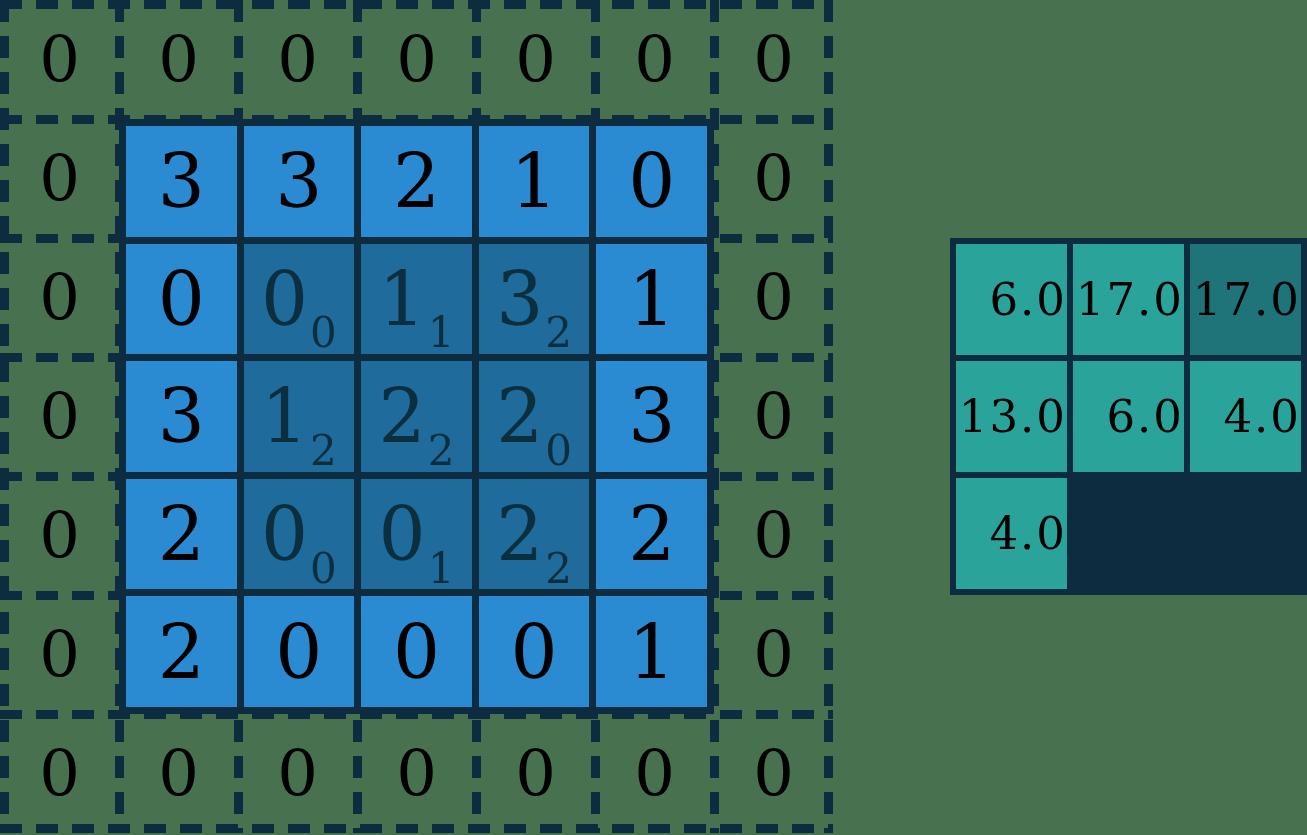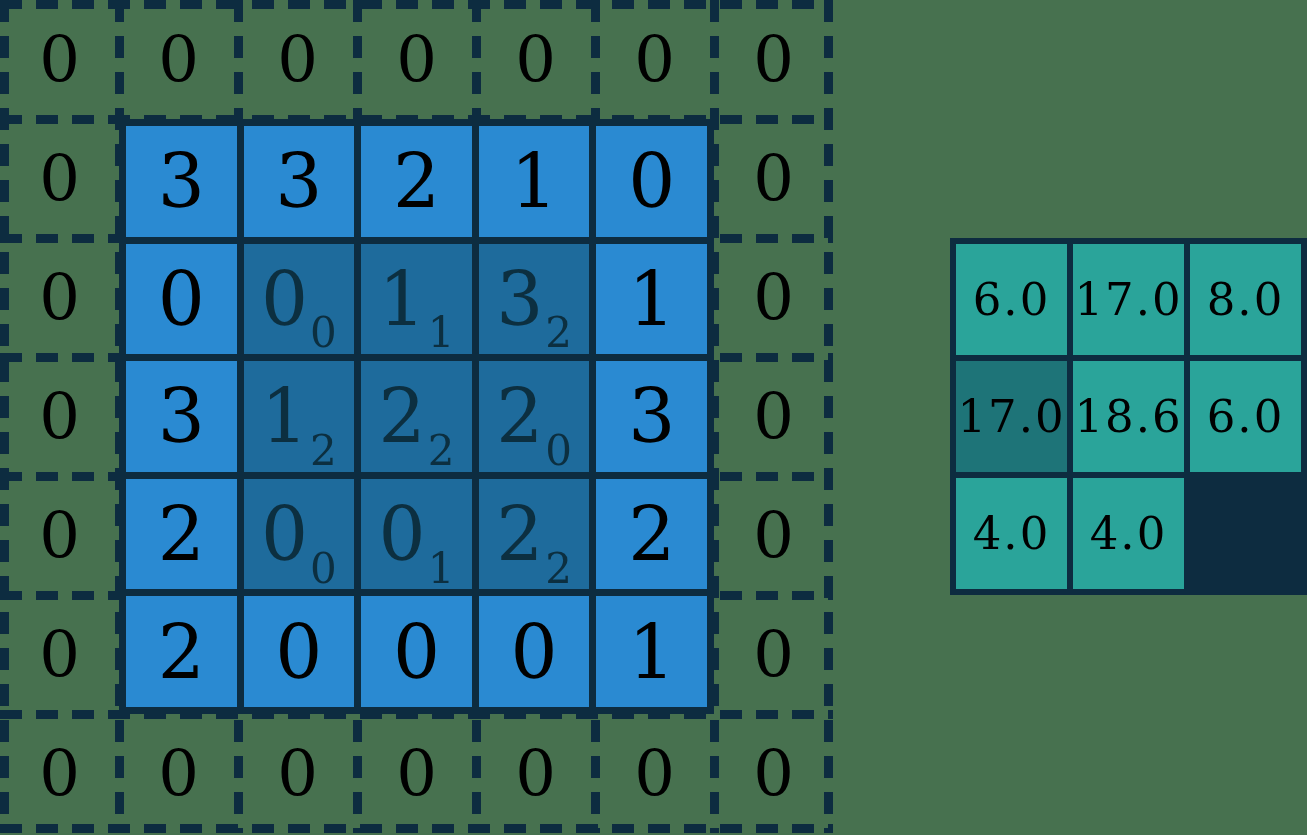--- a/index.html
+++ b/index.html
@@ -28,21 +28,21 @@
   }
   .icell.window{background:var(--wincell);color:var(--windigit);}
   .sub{font-size:42px;transform:translateY(34px);margin-left:2px;}
   .output-grid{
     position:absolute;left:950px;top:238px;width:357px;height:357px;
     box-sizing:border-box;display:grid;
     grid-template-columns:repeat(3,1fr);grid-template-rows:repeat(3,1fr);
     gap:6px;padding:6px;background:var(--line);
   }
   .ocell{
-    display:flex;align-items:center;justify-content:center;
+    display:flex;align-items:center;justify-content:flex-end;
     font-size:45px;letter-spacing:2px;color:var(--digit);background:var(--outcell);
   }
   .ocell.active{background:var(--outactive);}
 </style>
 </head>
 <body>
 
 <div class="canvas">
   <div id="dashed-layer">
       <div class="dash-v" style="left: 0px; top: 0px; width: 9px; height: 833px; background: repeating-linear-gradient(rgb(13, 44, 64) 0px, rgb(13, 44, 64) 22px, transparent 22px, transparent 36px);"></div>
@@ -172,28 +172,25 @@
         <span>1</span>
       </div>
     </div>
   <div class="output-grid" id="output-grid">
       <div class="ocell">
         <span>6.0</span>
       </div>
       <div class="ocell">
         <span>17.0</span>
       </div>
-      <div class="ocell">
-        <span>8.0</span>
-      </div>
       <div class="ocell active">
         <span>17.0</span>
       </div>
       <div class="ocell">
-        <span>18.6</span>
+        <span>13.0</span>
       </div>
       <div class="ocell">
         <span>6.0</span>
       </div>
       <div class="ocell">
         <span>4.0</span>
       </div>
       <div class="ocell">
         <span>4.0</span>
       </div>

